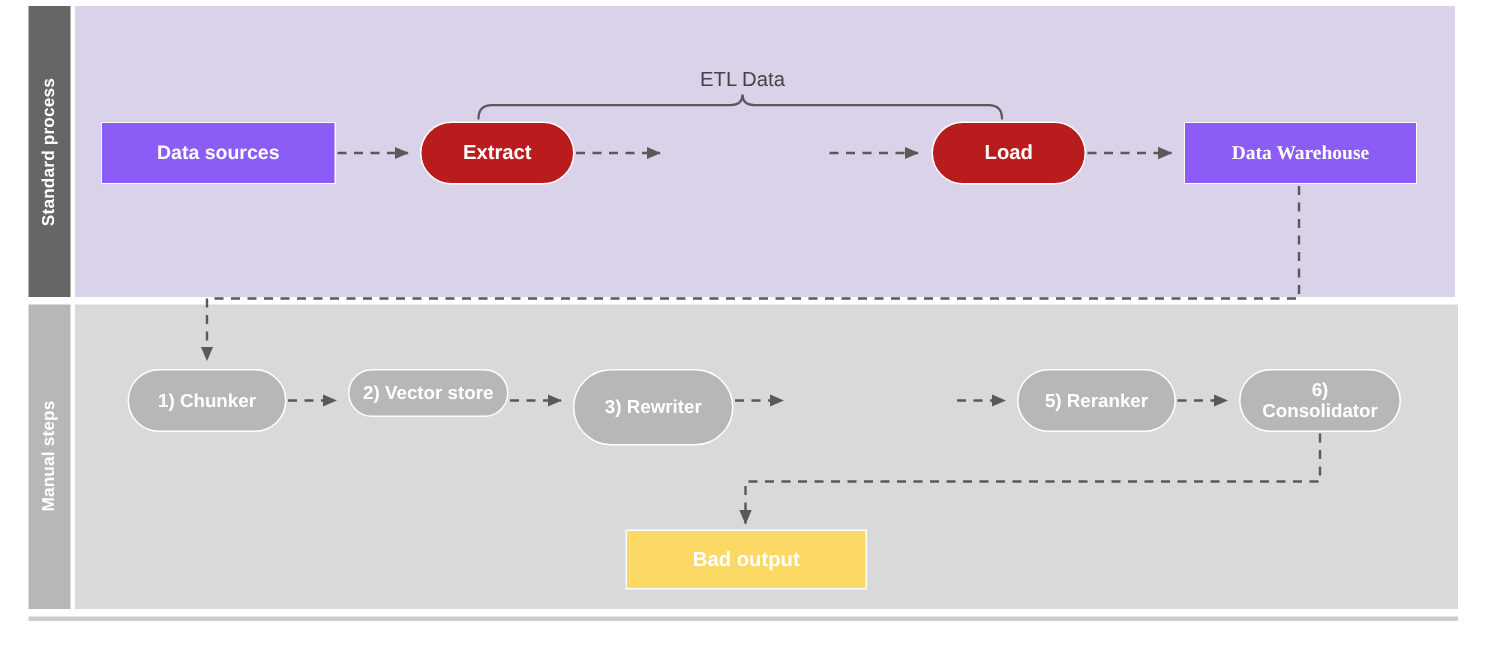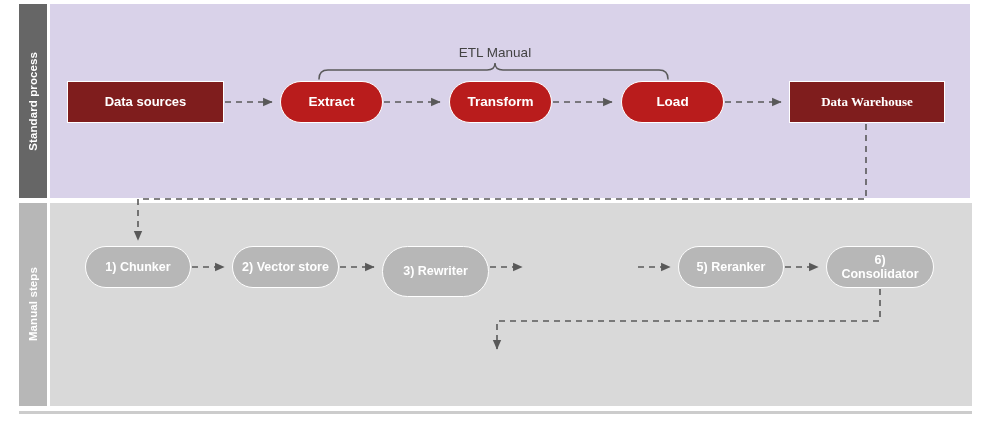--- a/index.html
+++ b/index.html
@@ -64,21 +64,21 @@
     align-items: center;
     justify-content: center;
     text-align: center;
     color: #ffffff;
     font-weight: bold;
     font-size: 13px;
     line-height: 1.15;
     border: 1.6px solid #ffffff;
   }
   .node.gray-rect {
-    background: #7f1d1d;
+    background: #8b5cf6;
     border-radius: 0;
   }
   .node.purple-pill {
     background: #b91c1c;
     border-radius: 999px;
     font-size: 13.5px;
   }
   .node.gray-pill {
     background: #b7b7b7;
     border-radius: 999px;
@@ -149,57 +149,57 @@
 
     <path d="M490,267 L522,267" stroke="#595959" stroke-width="1.6" stroke-dasharray="6,5" fill="none" marker-end="url(#arrow)"></path>
 
     <path d="M638,267 L670,267" stroke="#595959" stroke-width="1.6" stroke-dasharray="6,5" fill="none" marker-end="url(#arrow)"></path>
 
     <path d="M785,267 L818,267" stroke="#595959" stroke-width="1.6" stroke-dasharray="6,5" fill="none" marker-end="url(#arrow)"></path>
 
     <path d="M880,289 L880,321 L497,321 L497,349" stroke="#595959" stroke-width="1.6" stroke-dasharray="6,5" fill="none" marker-end="url(#arrow)"></path>
   </svg>
 
-  <div class="brace-label" style="left:428px; top:45px; width:134px; text-align:center;">ETL Manual</div>
+  <div class="brace-label" style="left:428px; top:45px; width:134px; text-align:center;">ETL Data</div>
 
   <div class="node gray-rect" style="left:67px; top:81px; width:157px; height:42px;">
     <span>Data sources</span>
   </div>
 
   <div class="node purple-pill" style="left:280px; top:81px; width:103px; height:42px;">
     <span>Extract</span>
   </div>
 
-  <div class="node purple-pill" style="left:449px; top:81px; width:103px; height:42px;">
-    <span>Transform</span>
-  </div>
 
   <div class="node purple-pill" style="left:621px; top:81px; width:103px; height:42px;">
     <span>Load</span>
   </div>
 
   <div class="node gray-rect" style="left:789px; top:81px; width:156px; height:42px;font-family:Liberation Serif, serif;">
     <span>Data Warehouse</span>
   </div>
 
   <div class="node gray-pill" style="left:85px; top:246px; width:106px; height:42px;">
     <span>1) Chunker</span>
   </div>
 
-  <div class="node gray-pill" style="left:232px; top:246px; width:107px; height:42px;">
+  <div class="node gray-pill" style="left:232px; top:246px; width:107px; height:32px;">
     <span>2) Vector store</span>
   </div>
 
   <div class="node gray-pill" style="left:382px; top:246px; width:107px; height:51px;">
     <span>3) Rewriter</span>
   </div>
 
 
   <div class="node gray-pill" style="left:678px; top:246px; width:106px; height:42px;">
     <span>5) Reranker</span>
   </div>
 
   <div class="node gray-pill" style="left:826px; top:246px; width:108px; height:42px;">
     <span style="display:block; width:86px;">6) Consolidator</span>
   </div>
 
+  <div class="node yellow-rect" style="left:417px; top:353px; width:161px; height:40px;">
+    <span>Bad output</span>
+  </div>
 
 </div>
 
 </body></html>

